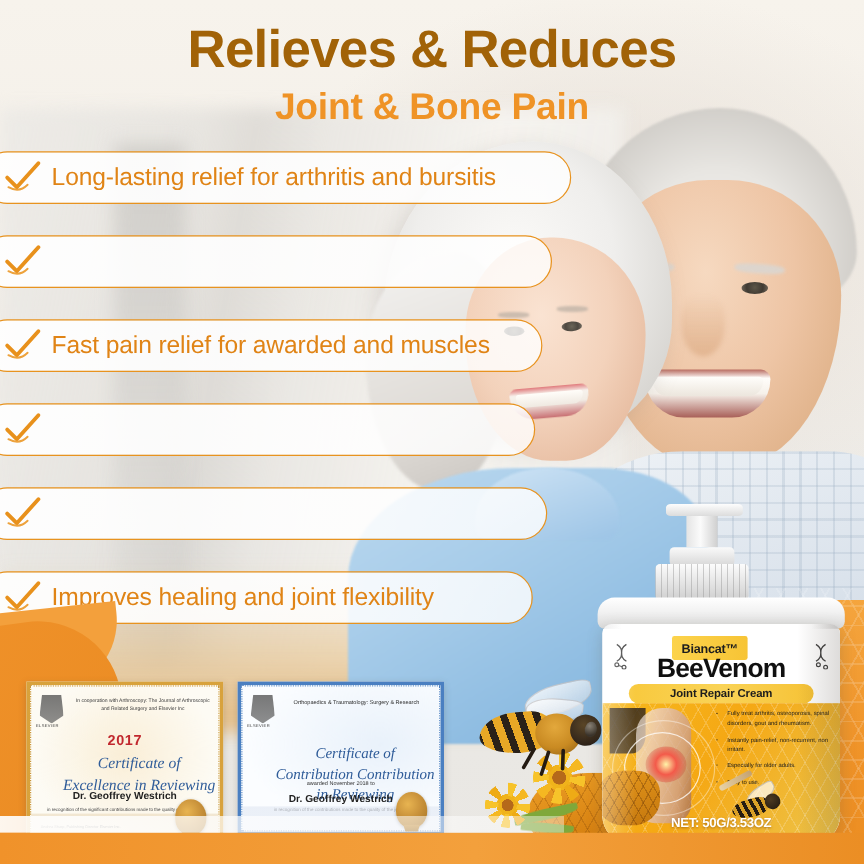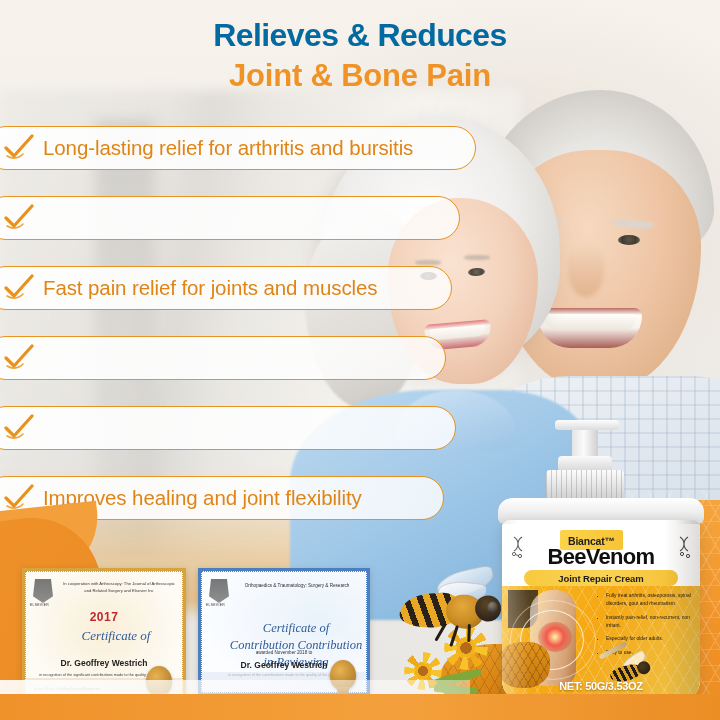--- a/index.html
+++ b/index.html
@@ -189,21 +189,21 @@
     background: linear-gradient(90deg, #f0922a 0%, #f3a03c 55%, #eb8e24 100%);
   }
   .band-bottom-white {
     position: absolute; left: 0; bottom: 26px; width: 470px; height: 14px;
     background: linear-gradient(90deg, rgba(255,255,255,.92), rgba(255,255,255,.4));
   }
 
   
   .headings { position: absolute; left: 0; top: 18px; width: 720px; text-align: center; }
   .h-main {
-    font-size: 32px; font-weight: 700; color: #0369a1; letter-spacing: -.6px;
+    font-size: 44px; font-weight: 700; color: #a16207; letter-spacing: -.6px;
     line-height: 1.08; margin: 0;
   }
   .h-sub {
     font-size: 31px; font-weight: 600; color: #ef9326; letter-spacing: -.2px;
     line-height: 1.2; margin: 4px 0 0 0;
   }
 
   
   .pills { position: absolute; left: 0; top: 126px; width: 520px; }
   .pill {
@@ -608,21 +608,21 @@
       </span>
     </div>
 
     <div class="pill w3">
       <span class="check">
         <svg viewBox="0 0 32 28" width="32" height="28">
           <path d="M3 14 L11 22 L29 2" fill="none" stroke="#e8911c" stroke-width="3.2" stroke-linecap="round"></path>
           <path d="M4 22 Q13 27 20 20" fill="none" stroke="#eda23c" stroke-width="1.6" stroke-linecap="round"></path>
         </svg>
       </span>
-      <span class="ptext">Fast pain relief for joints and muscles</span>
+      <span class="ptext">Fast pain relief for awarded and muscles</span>
     </div>
 
     <div class="pill w4">
       <span class="check">
         <svg viewBox="0 0 32 28" width="32" height="28">
           <path d="M3 14 L11 22 L29 2" fill="none" stroke="#e8911c" stroke-width="3.2" stroke-linecap="round"></path>
           <path d="M4 22 Q13 27 20 20" fill="none" stroke="#eda23c" stroke-width="1.6" stroke-linecap="round"></path>
         </svg>
       </span>
     </div>
@@ -654,20 +654,21 @@
   <div class="corner-right-honey"></div>
 
   <div class="cert cert1">
     <div class="cert-in">
       <div class="cert-logo"></div>
       <div class="cert-logo-txt">ELSEVIER</div>
       <div class="cert-head">In cooperation with Arthroscopy: The Journal of Arthroscopic and Related Surgery and Elsevier Inc</div>
       <div class="cert-year">2017</div>
       <div class="cert-title">
         <div>Certificate of</div>
+        <div>Excellence in Reviewing</div>
       </div>
       <div class="cert-name">Dr. Geoffrey Westrich</div>
       <div class="cert-foot">in recognition of the significant contributions made to the quality of the journal</div>
       <div class="cert-strip"></div>
       <div class="cert-sig">Andrea Sharp, Publishing Director Elsevier Inc.</div>
       <div class="cert-seal"></div>
     </div>
   </div>
 
   <div class="cert cert2">

